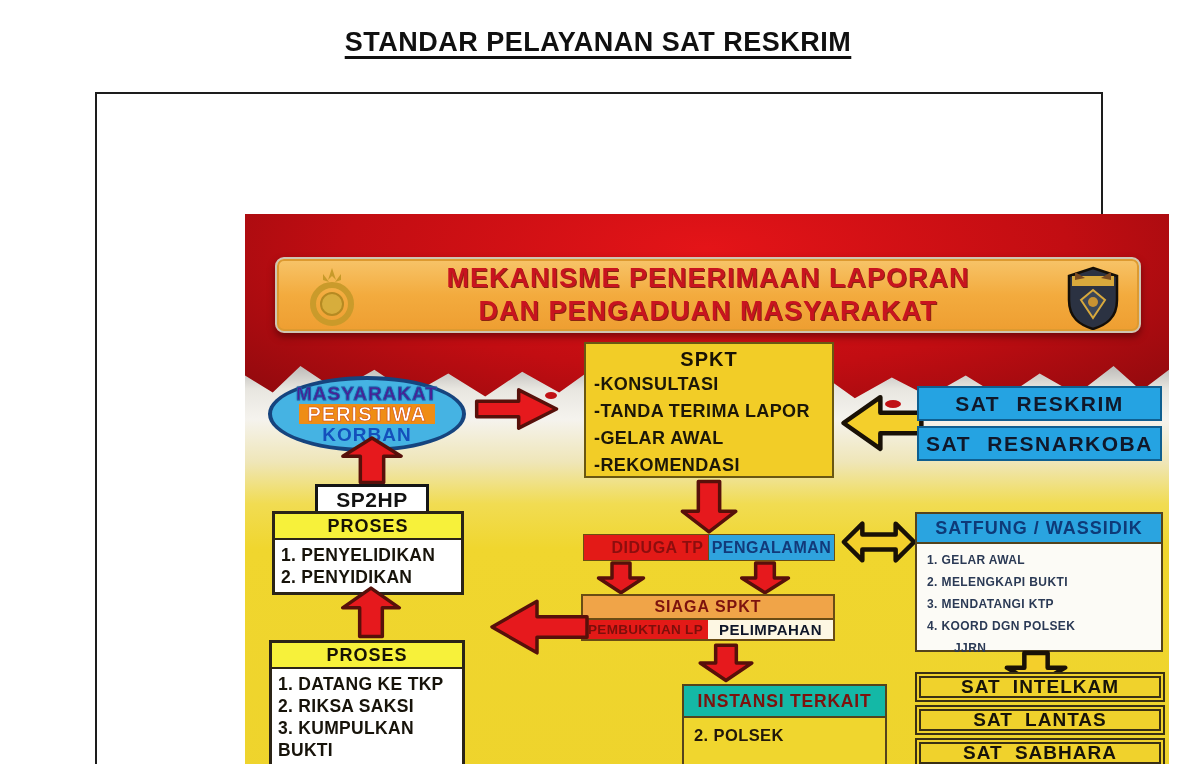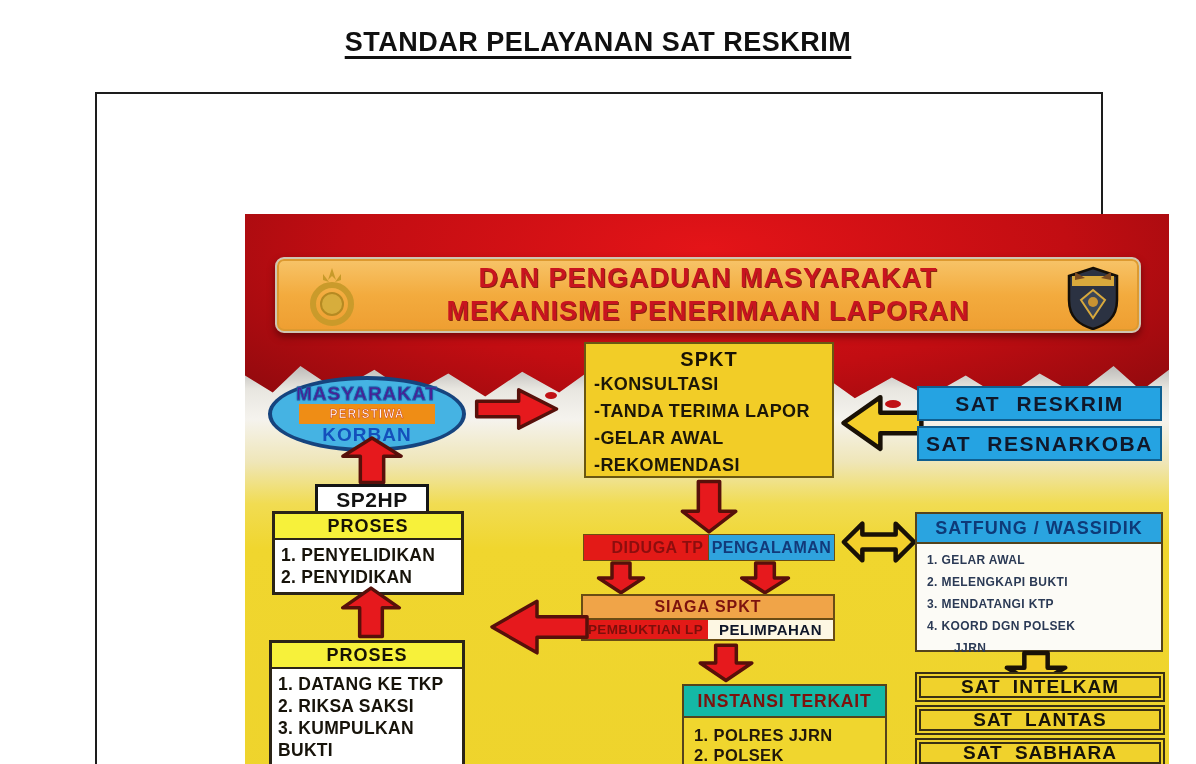--- a/index.html
+++ b/index.html
@@ -33,21 +33,21 @@
   .banner-line { font-size:27px; font-weight:800; color:#c8141f; letter-spacing:1px;
     line-height:33px; text-shadow:1px 1px 0 #8a2410; }
   .emblem { position:absolute; top:7px; }
 
   .ellipse { position:absolute; left:23px; top:162px; width:198px; height:76px;
     background:#45b3e3; border:4px solid #16447e; border-radius:50%;
     display:flex; flex-direction:column; justify-content:center; align-items:center; }
   .el1 { font-size:19px; font-weight:800; color:#4c1d95; letter-spacing:1px;
     -webkit-text-stroke:.8px #1c5fa8; text-shadow:0 0 2px #1c5fa8; line-height:21px;}
   .el2wrap { width:72%; background:#ef8d15; text-align:center; }
-  .el2 { font-size:12px; font-weight:800; color:#fff; letter-spacing:1px;
+  .el2 { font-size:20px; font-weight:800; color:#fff; letter-spacing:1px;
     -webkit-text-stroke:.6px #d04818; line-height:20px; }
   .el3 { font-size:19px; font-weight:800; color:#1450bc; letter-spacing:1px; line-height:21px;}
 
   .sp2hp { position:absolute; left:70px; top:270px; width:114px; height:31px;
     background:#ffffff; border:3px solid #151515; display:flex; align-items:center;
     justify-content:center; font-size:21px; font-weight:800; color:#121212; letter-spacing:.5px;}
 
   .spkt { position:absolute; left:339px; top:128px; width:250px; height:136px;
     background:#f2cd27; border:2.5px solid #6a5712; padding:4px 8px 0 8px; }
   .spkt-title { text-align:center; font-size:20px; font-weight:800; color:#181204; letter-spacing:1px;}
@@ -128,22 +128,22 @@
     <div class="splat" style="left:895px;top:200px;width:11px;height:6px;"></div>
 
     <div class="banner">
       <svg class="emblem" style="left:26px;" width="58" height="62" viewBox="0 0 58 62">
         <circle cx="29" cy="38" r="19" fill="none" stroke="#c79a2a" stroke-width="6" opacity="0.95"></circle>
         <circle cx="29" cy="38" r="11" fill="#d7ad3c" stroke="#b58a22" stroke-width="2"></circle>
         <path d="M29 2 L33 14 L29 10 L25 14 Z" fill="#c79a2a"></path>
         <path d="M20 8 L26 16 L20 14 Z" fill="#c79a2a"></path>
         <path d="M38 8 L32 16 L38 14 Z" fill="#c79a2a"></path>
       </svg>
+      <div class="banner-line">MEKANISME PENERIMAAN LAPORAN</div>
       <div class="banner-line">DAN PENGADUAN MASYARAKAT</div>
-      <div class="banner-line">MEKANISME PENERIMAAN LAPORAN</div>
       <svg class="emblem" style="right:20px;" width="52" height="64" viewBox="0 0 52 64">
         <path d="M26 2 L50 10 V34 C50 52 39 59 26 63 C13 59 2 52 2 34 V10 Z" fill="#2b3242" stroke="#140e06" stroke-width="2.5"></path>
         <path d="M5 10 H47 V20 H5 Z" fill="#d8a93c"></path>
         <path d="M8 6 L18 12 L8 14 Z" fill="#7a4a20"></path>
         <path d="M44 6 L34 12 L44 14 Z" fill="#7a4a20"></path>
         <path d="M26 24 L38 34 L26 52 L14 34 Z" fill="#3c4658" stroke="#d8a93c" stroke-width="2"></path>
         <circle cx="26" cy="36" r="5" fill="#c89232"></circle>
       </svg>
     </div>
 
@@ -241,21 +241,20 @@
       </div>
     </div>
 
     <svg class="arr" style="left:450px;top:430px;" width="62" height="38" viewBox="0 0 60 100" preserveAspectRatio="none">
       <polygon class="red-fill" points="20,3 20,50 5,50 30,96 55,50 40,50 40,3"></polygon>
     </svg>
 
     <div class="instansi">
       <div class="instansi-hd">INSTANSI TERKAIT</div>
       <div class="instansi-body">
-        <div class="instansi-it">1. POLRES JJRN</div>
         <div class="instansi-it">2. POLSEK</div>
 
       </div>
     </div>
 
     <svg class="arr" style="left:756px;top:438px;" width="70" height="34" viewBox="0 0 60 100" preserveAspectRatio="none">
       <polygon class="yel-fill" points="20,3 20,46 5,46 30,96 55,46 40,46 40,3"></polygon>
     </svg>
 
     <div class="satcol" style="top:458px;">SAT INTELKAM</div>

